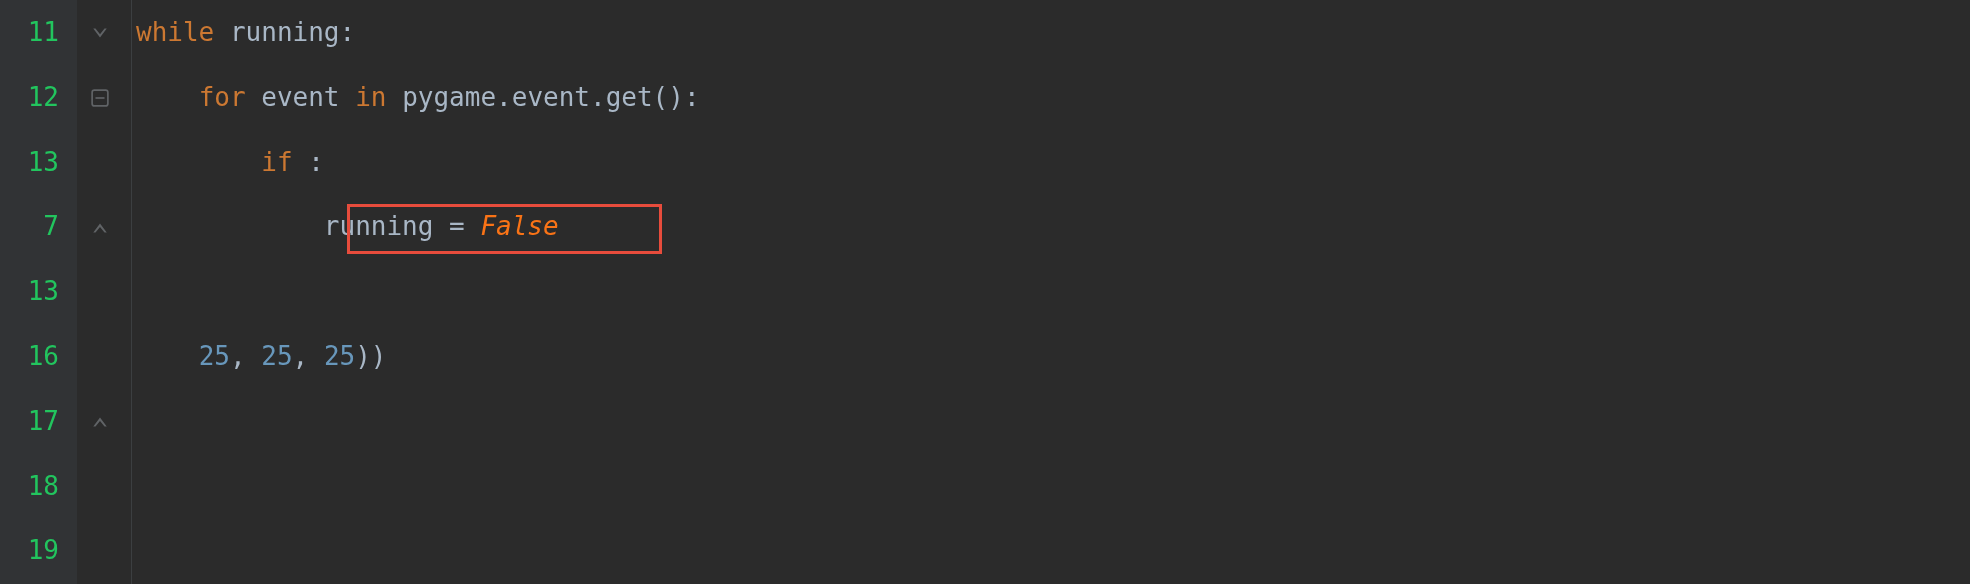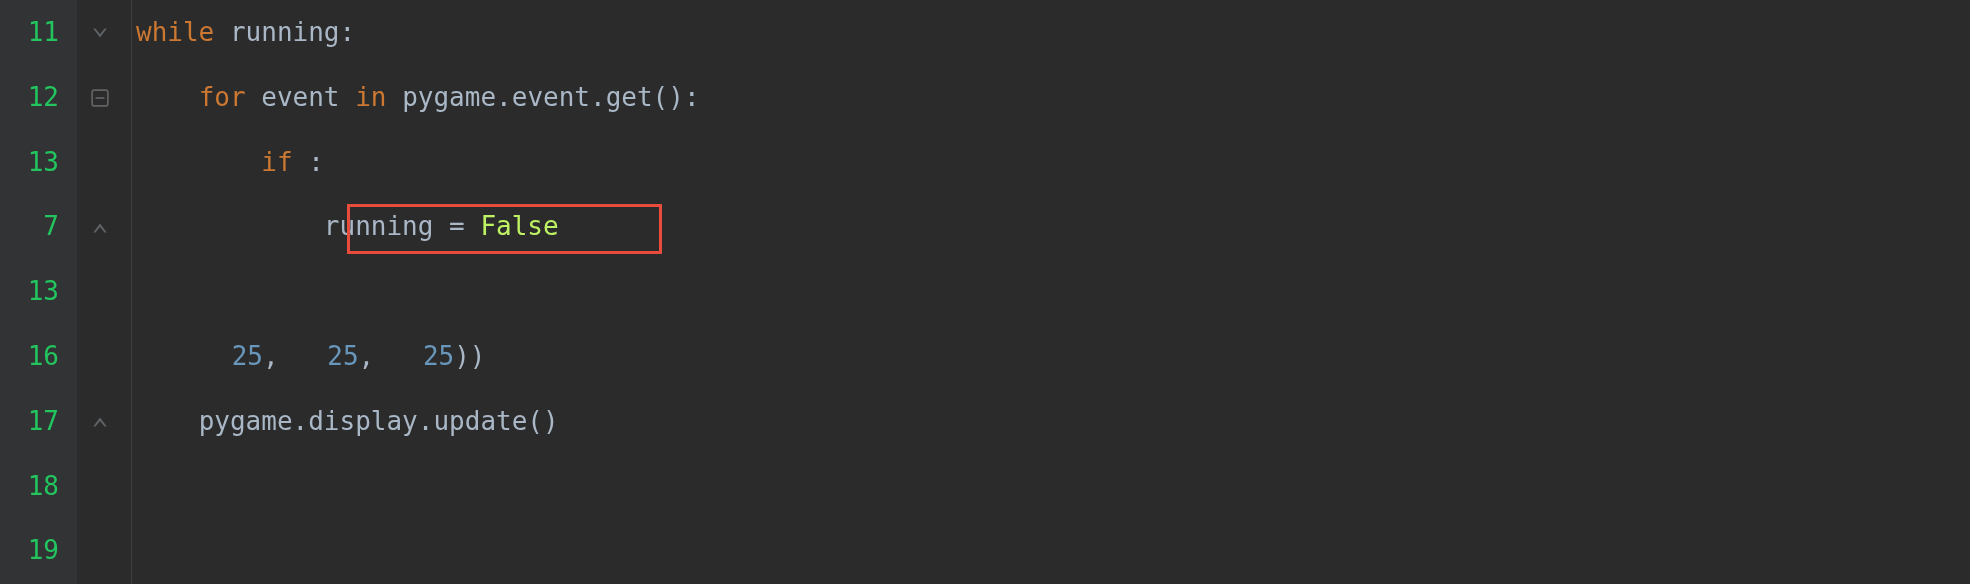--- a/index.html
+++ b/index.html
@@ -62,22 +62,22 @@
     position: relative;
   }
   .code-line {
     height: 64.8px;
     display: flex;
     align-items: center;
     white-space: pre;
   }
   .kw { color: #cc7832; }
   .ident { color: #a9b7c6; text-align: right; }
-  .num { color: #6897bb; margin-left: 33px; }
-  .const { color: #bef264; }
+  .num { color: #6897bb; }
+  .const { color: #f97316; font-style: italic; }
   .punct { color: #a9b7c6; }
   .highlight-box {
     position: absolute;
     border: 3px solid #e74c3c;
     pointer-events: none;
   }
 </style>
 </head>
 <body>
 
@@ -137,19 +137,19 @@
       <span>            </span><span class="ident">running</span><span> </span><span class="punct">=</span><span> </span><span class="const">False</span>
     </div>
 
     <div class="code-line"></div>
 
     <div class="code-line">
       <span>    </span><span class="num">25</span><span class="punct">, </span><span class="num">25</span><span class="punct">, </span><span class="num">25</span><span class="ident">))</span>
     </div>
 
     <div class="code-line">
-      <span>    </span><span class="ident">pygame.display.update()</span>
+      <span>    </span>
     </div>
 
     <div class="code-line"></div>
 
   </div>
 </div>
 
 </body></html>

